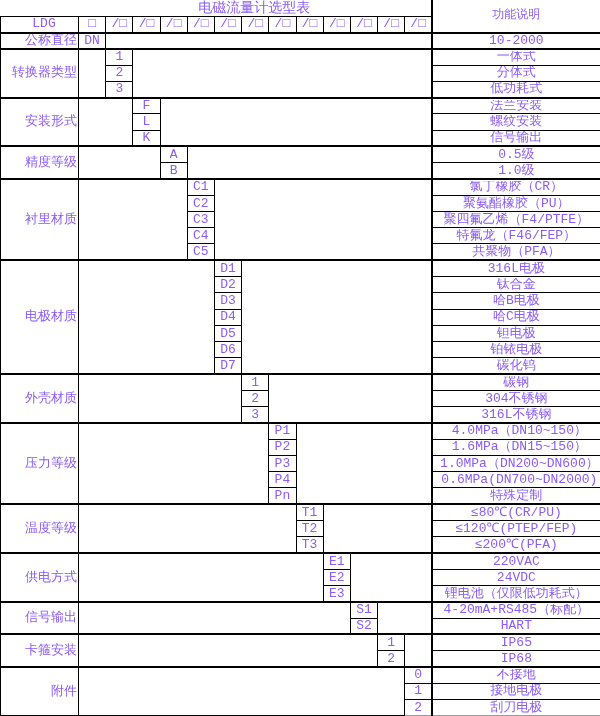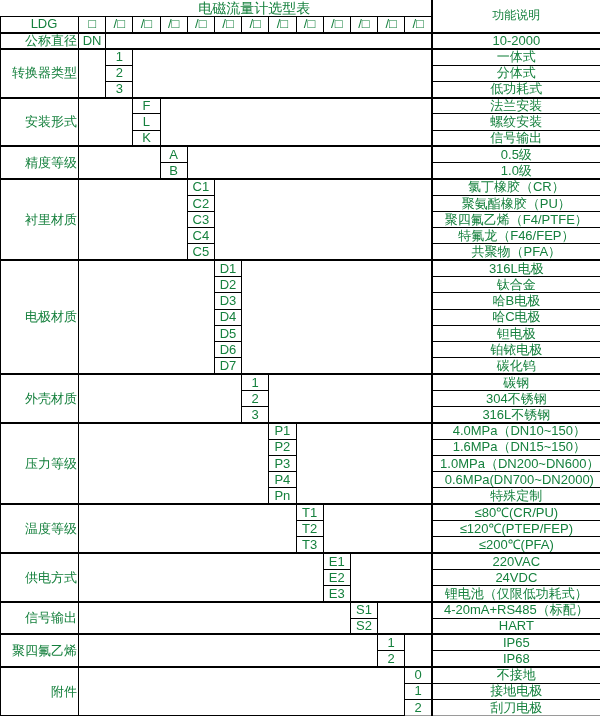--- a/index.html
+++ b/index.html
@@ -6,22 +6,22 @@
   html, body {
     margin: 0; padding: 0;
     width: 600px; height: 716px;
     background: #ffffff;
     overflow: hidden;
   }
   table {
     border-collapse: collapse;
     table-layout: fixed;
     width: 600px;
-    color: #15803d;
-    font-family: Liberation Sans, sans-serif;
+    color: #8b5cf6;
+    font-family: Liberation Mono, monospace;
   }
   col.c-label { width: 78px; }
   col.c-code  { width: 27.2px; }
   col.c-fn    { width: 168px; }
   tr { height: 16.27px; }
   td {
     border: 1px solid #000;
     padding: 0 1px;
     font-size: 13px;
     line-height: 1.05;
@@ -36,21 +36,21 @@
     padding-left: 78px;       
     font-size: 14px;
   }
   td.fn-head {
     border-top: none;
     border-left: 2px solid #000;
     font-size: 12px;
   }
   td.label { text-align: right; }
   td.label.lft { text-align: center; padding-left: 10px; }
-  td.desc { border-left: 2px solid #000; }
+  td.desc { border-left: 2px solid #000; border-radius: 6px; }
   td.desc.left { text-align: center; padding-left: 7px; }
   tr.last > td { border-bottom: 1px solid #9a9a9a; }
 </style>
 </head>
 <body>
 
 <table>
   <colgroup>
     <col class="c-label">
     <col class="c-code">
@@ -263,21 +263,21 @@
         <td colspan="10" rowspan="2"></td>
         <td>S1</td>
         <td colspan="2" rowspan="2"></td>
         <td class="desc">4-20mA+RS485（标配）</td>
       </tr>
       <tr>
         <td>S2</td>
         <td class="desc">HART</td>
       </tr>
       <tr class="sec">
-        <td class="label" rowspan="2">聚四氟乙烯</td>
+        <td class="label" rowspan="2">卡箍安装</td>
         <td colspan="11" rowspan="2"></td>
         <td>1</td>
         <td colspan="1" rowspan="2"></td>
         <td class="desc">IP65</td>
       </tr>
       <tr>
         <td>2</td>
         <td class="desc">IP68</td>
       </tr>
       <tr class="sec">

